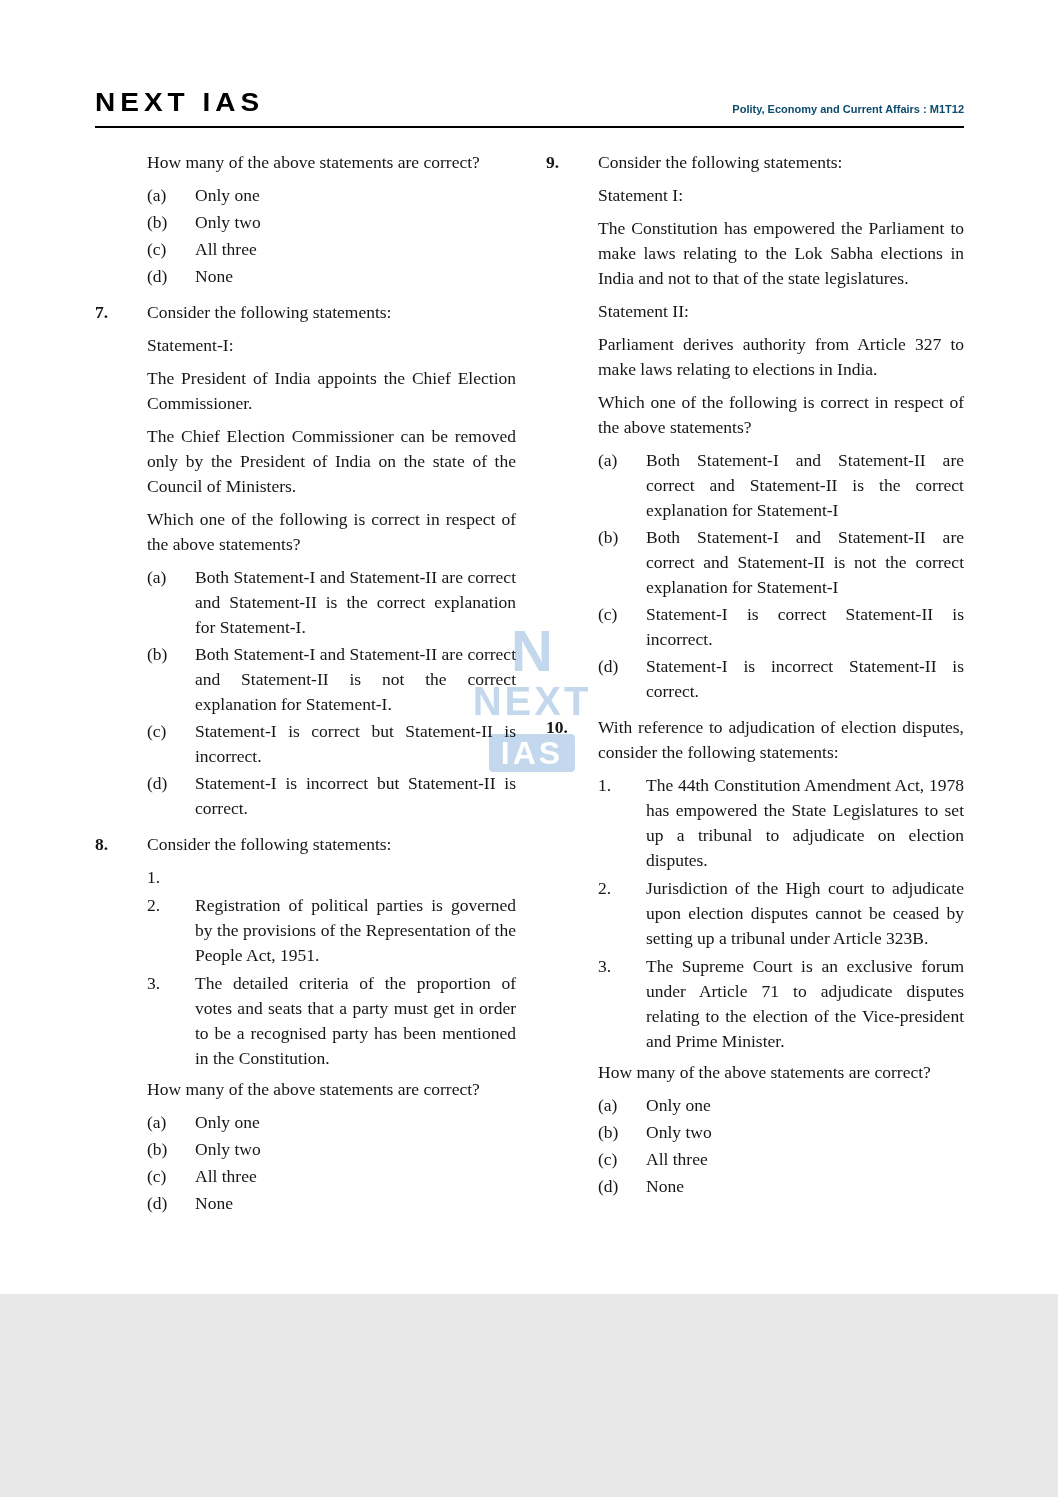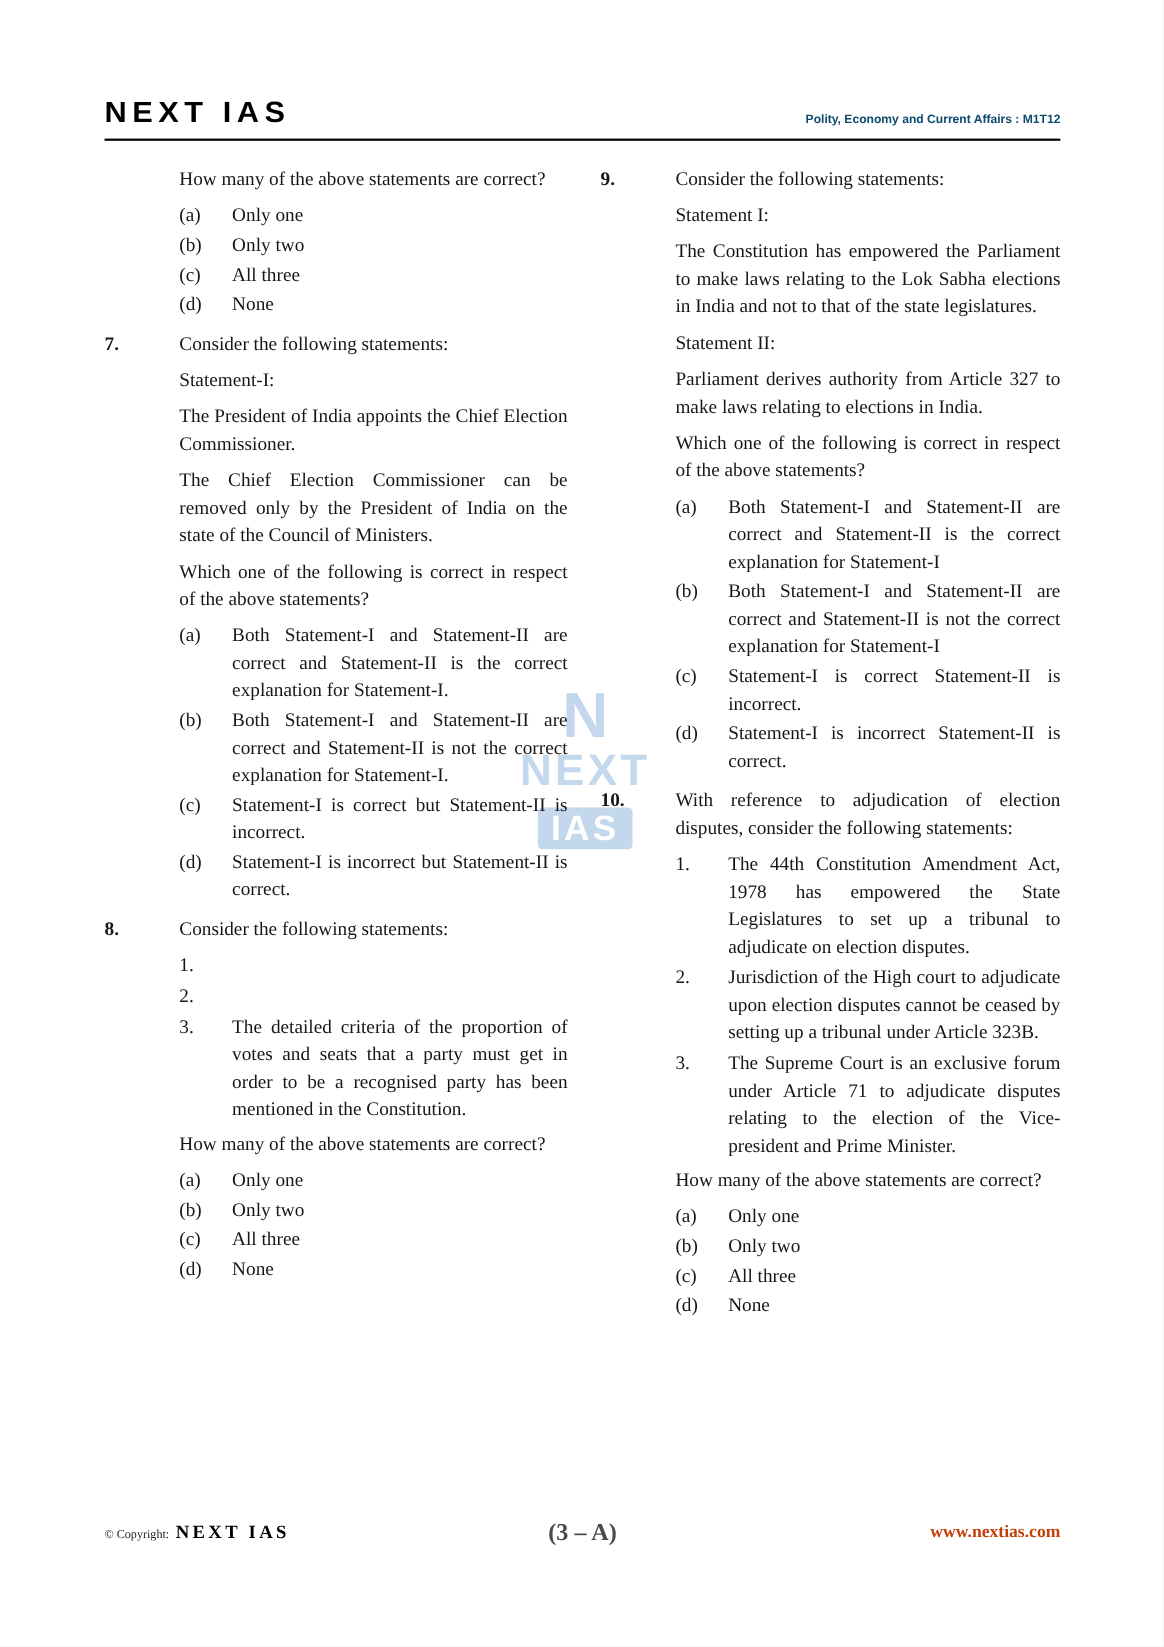--- a/index.html
+++ b/index.html
@@ -1,21 +1,21 @@
 <!DOCTYPE html>
 <html><head>
 <meta charset="utf-8">
 <style>
   * { margin: 0; padding: 0; box-sizing: border-box; }
   html, body { background: #e8e8e8; }
   body { font-family: "Liberation Serif", serif; }
   .page {
     position: relative;
     width: 1058px;
-    height: 1497px;
+    height: 1294px;
     background: #ffffff;
     overflow: hidden;
     color: #161616;
   }
   
   .header {
     position: absolute;
     top: 86px; left: 95px; right: 94px;
     display: flex;
     justify-content: space-between;
@@ -81,21 +81,21 @@
     z-index: 1;
   }
   .col-left  { left: 95px; }
   .col-right { left: 546px; width: 418px; }
 
   .question { display: flex; margin-bottom: 9px; }
   .qnum {
     flex: 0 0 52px;
     font-weight: bold;
   }
-  .qbody { flex: 1; min-width: 0; margin-left: 16px; }
+  .qbody { flex: 1; min-width: 0; }
   .para { text-align: justify; margin-bottom: 8px; }
   .stmt-row { display: flex; margin-bottom: 3px; }
   .stmt-num { flex: 0 0 48px; }
   .stmt-text { flex: 1; text-align: justify; }
   .opt-row { display: flex; margin-bottom: 2px; }
   .opt-label { flex: 0 0 48px; }
   .opt-text { flex: 1; text-align: justify; }
   .stmt-group { margin-bottom: 6px; }
   
   .footer {
@@ -198,20 +198,21 @@
     <section class="question">
       <div class="qnum">8.</div>
       <div class="qbody">
         <p class="para">Consider the following statements:</p>
         <div class="stmt-group">
           <div class="stmt-row">
             <span class="stmt-num">1.</span>
           </div>
           <div class="stmt-row">
             <span class="stmt-num">2.</span>
+            <span class="stmt-text">Registration of political parties is governed by the provisions of the Representation of the People Act, 1951.</span>
           </div>
           <div class="stmt-row">
             <span class="stmt-num">3.</span>
             <span class="stmt-text">The detailed criteria of the proportion of votes and seats that a party must get in order to be a recognised party has been mentioned in the Constitution.</span>
           </div>
         </div>
         <p class="para">How many of the above statements are correct?</p>
         <div class="opt-row">
           <span class="opt-label">(a)</span>
           <span class="opt-text">Only one</span>

